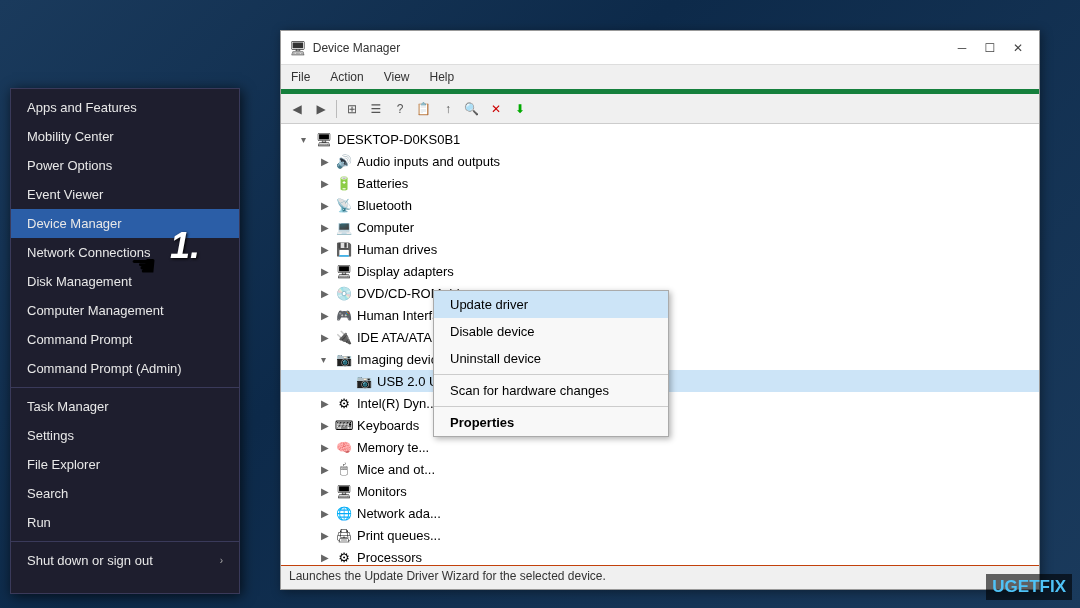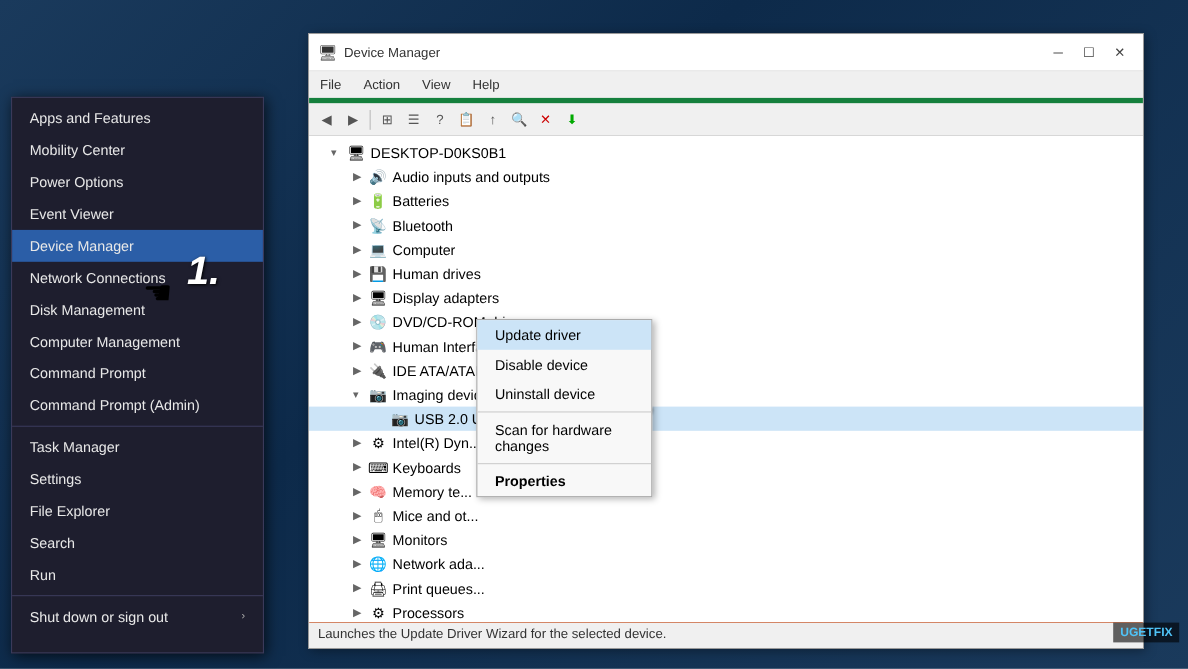--- a/index.html
+++ b/index.html
@@ -217,21 +217,21 @@
       align-items: center;
       justify-content: center;
       font-size: 13px;
     }
 
     
     .context-menu {
       position: absolute;
       left: 433px;
       top: 290px;
-      width: 160px;
+      width: 236px;
       background: #f8f8f8;
       border: 1px solid #aaa;
       box-shadow: 2px 2px 6px rgba(0,0,0,0.3);
       font-size: 13px;
       z-index: 30;
     }
 
     .ctx-item {
       padding: 6px 16px;
       cursor: pointer;
@@ -252,25 +252,25 @@
       border-top: 1px solid #c2410c;
       padding: 3px 8px;
       font-size: 12px;
       color: #333;
       height: 24px;
     }
 
     
     .watermark {
       position: absolute;
-      bottom: 24px;
+      bottom: 8px;
       right: 8px;
       background: rgba(0,0,0,0.6);
       color: #fff;
-      font-size: 11px;
+      font-size: 17px;
       font-weight: bold;
       padding: 3px 6px;
       z-index: 50;
       text-align: right;
     }
 
     .watermark span { color: #4fc3f7; }
   </style>
 </head>
 <body>

